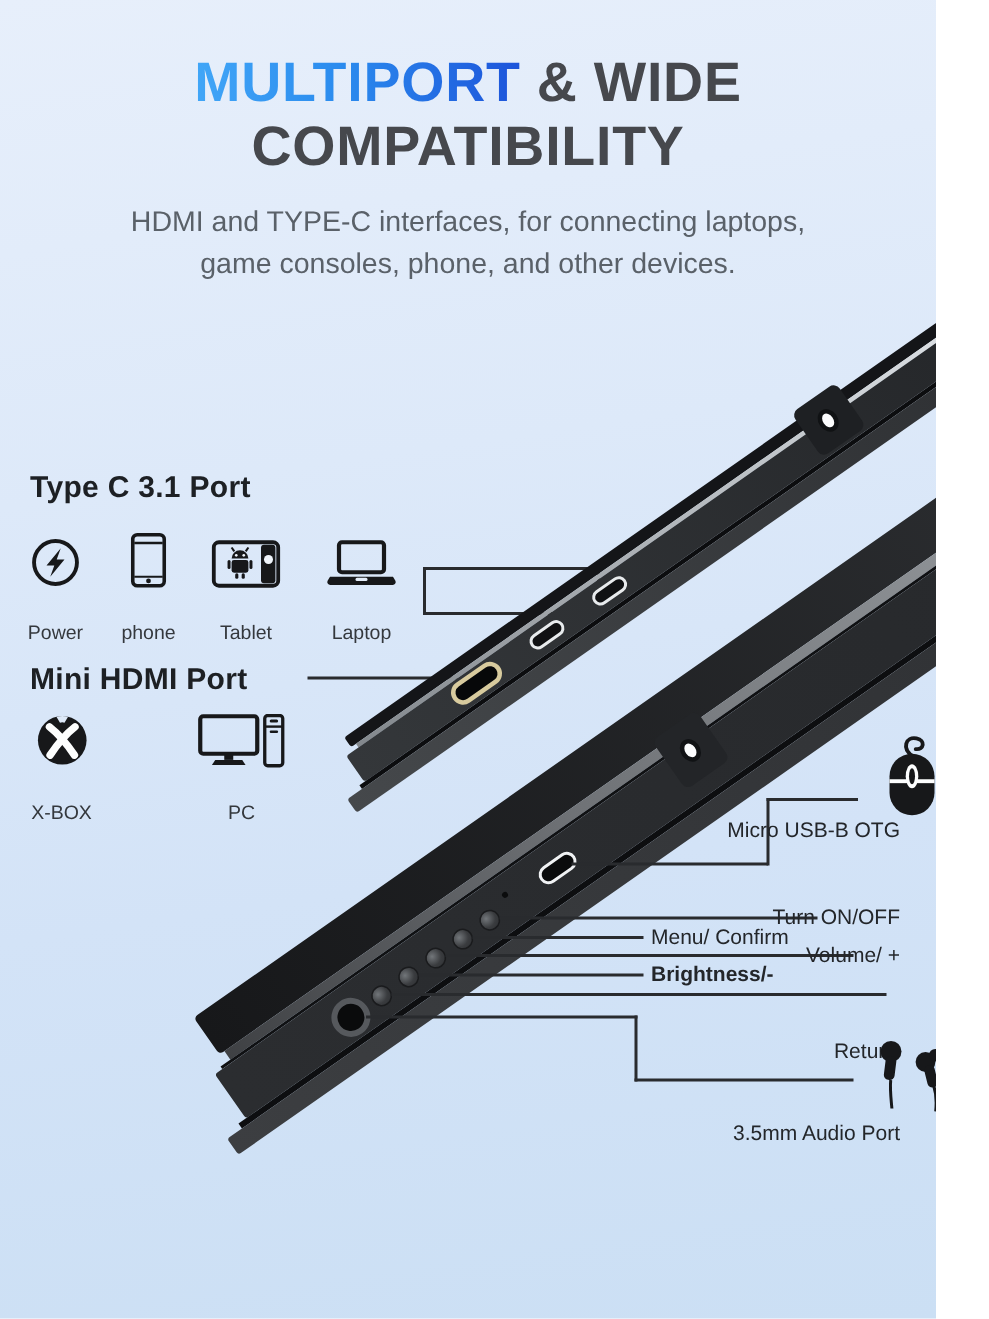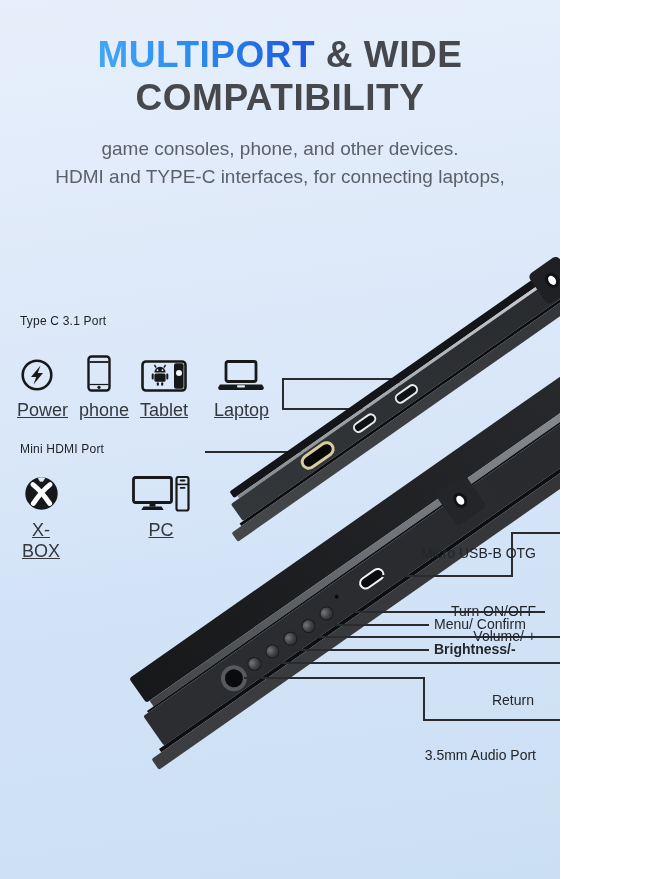--- a/index.html
+++ b/index.html
@@ -1,36 +1,36 @@
 <!DOCTYPE html>
 <html><head>
 <meta charset="utf-8">
 <style>
   * { margin:0; padding:0; box-sizing:border-box; }
   html,body { width:659px; height:879px; }
   #stage {
-    position:relative; width:560px; height:879px; overflow:hidden;
+    position:relative; width:624px; height:879px; overflow:hidden;
     background:linear-gradient(172deg,#e7effb 0%, #dde9f9 35%, #d3e3f7 65%, #cbdff4 100%);
     font-family:"Liberation Sans", sans-serif;
     padding-left:35px;
   }
   
   .title { position:absolute; left:0; right:0; top:33px; text-align:center;
            font-size:37px; font-weight:800; letter-spacing:.5px; line-height:43px; color:#46484d; }
   .title .accent {
     background:linear-gradient(90deg,#41a6f7 0%, #2b8bee 45%, #1d54da 100%);
     -webkit-background-clip:text; background-clip:text; color:transparent;
   }
   .subtitle { position:absolute; left:0; right:0; top:135px; text-align:center;
               font-size:19px; line-height:28px; color:#5a6169; }
   
-  .sec-heading { position:absolute; font-size:12px; font-weight:400; color:#1d2024; letter-spacing:.2px; }
+  .sec-heading { position:absolute; font-size:20px; font-weight:700; color:#1d2024; letter-spacing:.2px; }
   .dev { position:absolute; text-align:center; }
   .dev .dev-icon { display:flex; align-items:flex-end; justify-content:center; height:38px; }
-  .dev .dev-label { margin-top:8px; font-size:18px; color:#34383d;text-decoration:underline; }
+  .dev .dev-label { margin-top:22px; font-size:13px; color:#34383d; }
   
   .line { position:absolute; background:#292b2e; z-index:4; }
   .underlay { z-index:1; }
   .bracket { position:absolute; left:282px; top:378px; width:118px; height:32px;
              border:2px solid #292b2e; z-index:1; }
   .callout-label { position:absolute; font-size:14px; color:#23262a; z-index:4; white-space:nowrap; }
   .callout-icon { position:absolute; z-index:4; }
   
   .bar { position:absolute; transform-origin:0 0; transform:rotate(-35deg); }
   .bar > div { position:absolute; }
@@ -67,22 +67,22 @@
 </head>
 <body>
 
 <div id="stage">
 
   <div class="title">
     <div><span class="accent">MULTIPORT</span><span> &amp; WIDE</span></div>
     <div>COMPATIBILITY</div>
   </div>
   <div class="subtitle">
+    <div>HDMI and TYPE-C interfaces, for connecting laptops,</div>
     <div>game consoles, phone, and other devices.</div>
-    <div>HDMI and TYPE-C interfaces, for connecting laptops,</div>
   </div>
 
   <div class="bracket"></div>
   <div class="line underlay" style="left:205px;top:451px;width:100px;height:2px;"></div>
 
   <div class="sec-heading" style="left:20px;top:314px;">Type C 3.1 Port</div>
 
   <div class="dev" style="left:17px;top:354px;width:40px;">
     <div class="dev-icon">
       <svg width="34" height="34" viewBox="0 0 34 34">

